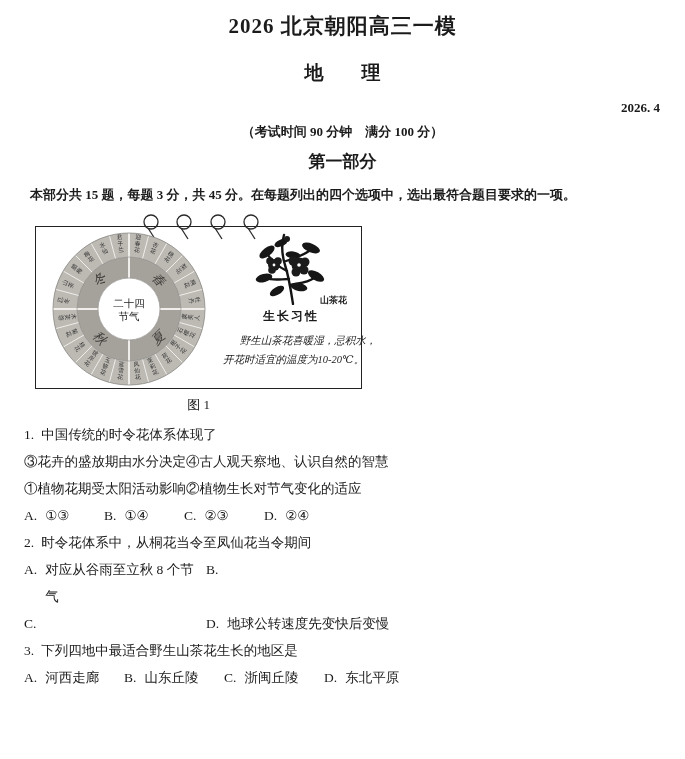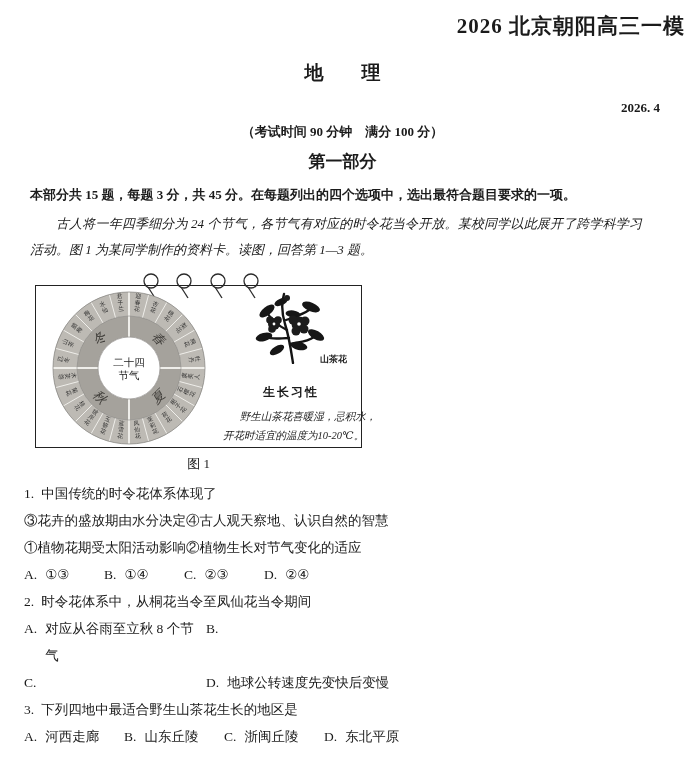--- a/index.html
+++ b/index.html
@@ -3,40 +3,40 @@
 <meta charset="utf-8">
 <style>
   html,body { margin:0; padding:0; }
   body {
     width:685px; height:759px; background:#ffffff; overflow:hidden;
     font-family:"Liberation Serif","DejaVu Serif",serif;
     color:#1b1b1b; position:relative;
   }
   .page { position:absolute; inset:0; }
 
-  .exam-title { margin:12px 0 0; text-align:right; font-size:21px; font-weight:bold; letter-spacing:1px; }
+  .exam-title { margin:12px 0 0; text-align:center; font-size:21px; font-weight:bold; letter-spacing:1px; }
   .subject-title { margin:20px 0 0; text-align:center; font-size:19px; font-weight:bold; }
   .exam-date { margin:14px 25px 0 0; text-align:right; font-size:13px; font-weight:bold; }
   .exam-info { margin:7px 0 0; text-align:center; font-size:13px; font-weight:bold; }
   .section-title { margin:9px 0 0; text-align:center; font-size:17px; font-weight:bold; }
 
   .instructions { margin:12px 30px 0; font-size:13px; font-weight:bold; line-height:19px; }
   .passage { margin:7px 43px 0 30px; font-size:13px; line-height:26px; text-indent:2em;
              text-align:justify; font-style:italic; }
 
   .figure-wrap { position:relative; margin:22px 0 0 35px; width:327px; }
   .card { position:relative; box-sizing:border-box; width:327px; height:163px;
           border:1.5px solid #222; background:#fff; }
   .spirals { position:absolute; top:-13px; left:103px; width:134px; height:27px; }
   .wheel-svg { position:absolute; left:12px; top:1px; width:162px; height:162px; }
   .card-right { position:absolute; left:187px; top:2px; width:136px; height:157px; }
   .camellia-box { position:relative; width:136px; height:78px; }
   .camellia-svg { position:absolute; left:18px; top:2px; width:100px; height:74px; }
   .plant-label { position:absolute; right:12px; bottom:0; font-size:9px; font-weight:bold; }
-  .habit-title { margin-top:18px; text-align:center; font-size:12px; font-weight:bold; letter-spacing:2px; }
+  .habit-title { margin-top:1px; text-align:center; font-size:12px; font-weight:bold; letter-spacing:2px; }
   .habit-text { margin:6px 0 0; font-size:10.5px; line-height:19px; font-style:italic; white-space:nowrap; }
   .habit-line1 { display:block; padding-left:1.6em; }
   .habit-line2 { display:block; }
   .figure-caption { margin-top:7px; text-align:center; font-size:13px; }
 
   .questions { margin:7px 24px 0; font-size:13.5px; line-height:27px; }
   .q-stem .q-num { margin-right:7px; }
   .q-row { display:flex; }
   .q-row .st-1 { width:162px; }
   .opt { display:flex; }
@@ -50,21 +50,20 @@
 
 <div class="page">
 
   <h1 class="exam-title">2026 北京朝阳高三一模</h1>
   <h2 class="subject-title">地　　理</h2>
   <div class="exam-date">2026. 4</div>
   <div class="exam-info">（考试时间 90 分钟　满分 100 分）</div>
   <h3 class="section-title">第一部分</h3>
 
   <p class="instructions">本部分共 15 题，每题 3 分，共 45 分。在每题列出的四个选项中，选出最符合题目要求的一项。</p>
-  <p class="passage">古人将一年四季细分为 24 个节气，各节气有对应的时令花当令开放。某校同学以此展开了跨学科学习活动。图 1 为某同学制作的资料卡。读图，回答第 1—3 题。</p>
 
   <div class="figure-wrap">
     <div class="card">
       <svg class="spirals" viewBox="0 0 134 27">
         <g id="spiral-rings">
             <circle cx="12" cy="8" r="7" fill="none" stroke="#2a2a2a" stroke-width="1.3"></circle>
             <line x1="9" y1="14" x2="16" y2="25" stroke="#2a2a2a" stroke-width="1.3"></line>
             <circle cx="45" cy="8" r="7" fill="none" stroke="#2a2a2a" stroke-width="1.3"></circle>
             <line x1="42" y1="14" x2="49" y2="25" stroke="#2a2a2a" stroke-width="1.3"></line>
             <circle cx="79" cy="8" r="7" fill="none" stroke="#2a2a2a" stroke-width="1.3"></circle>

